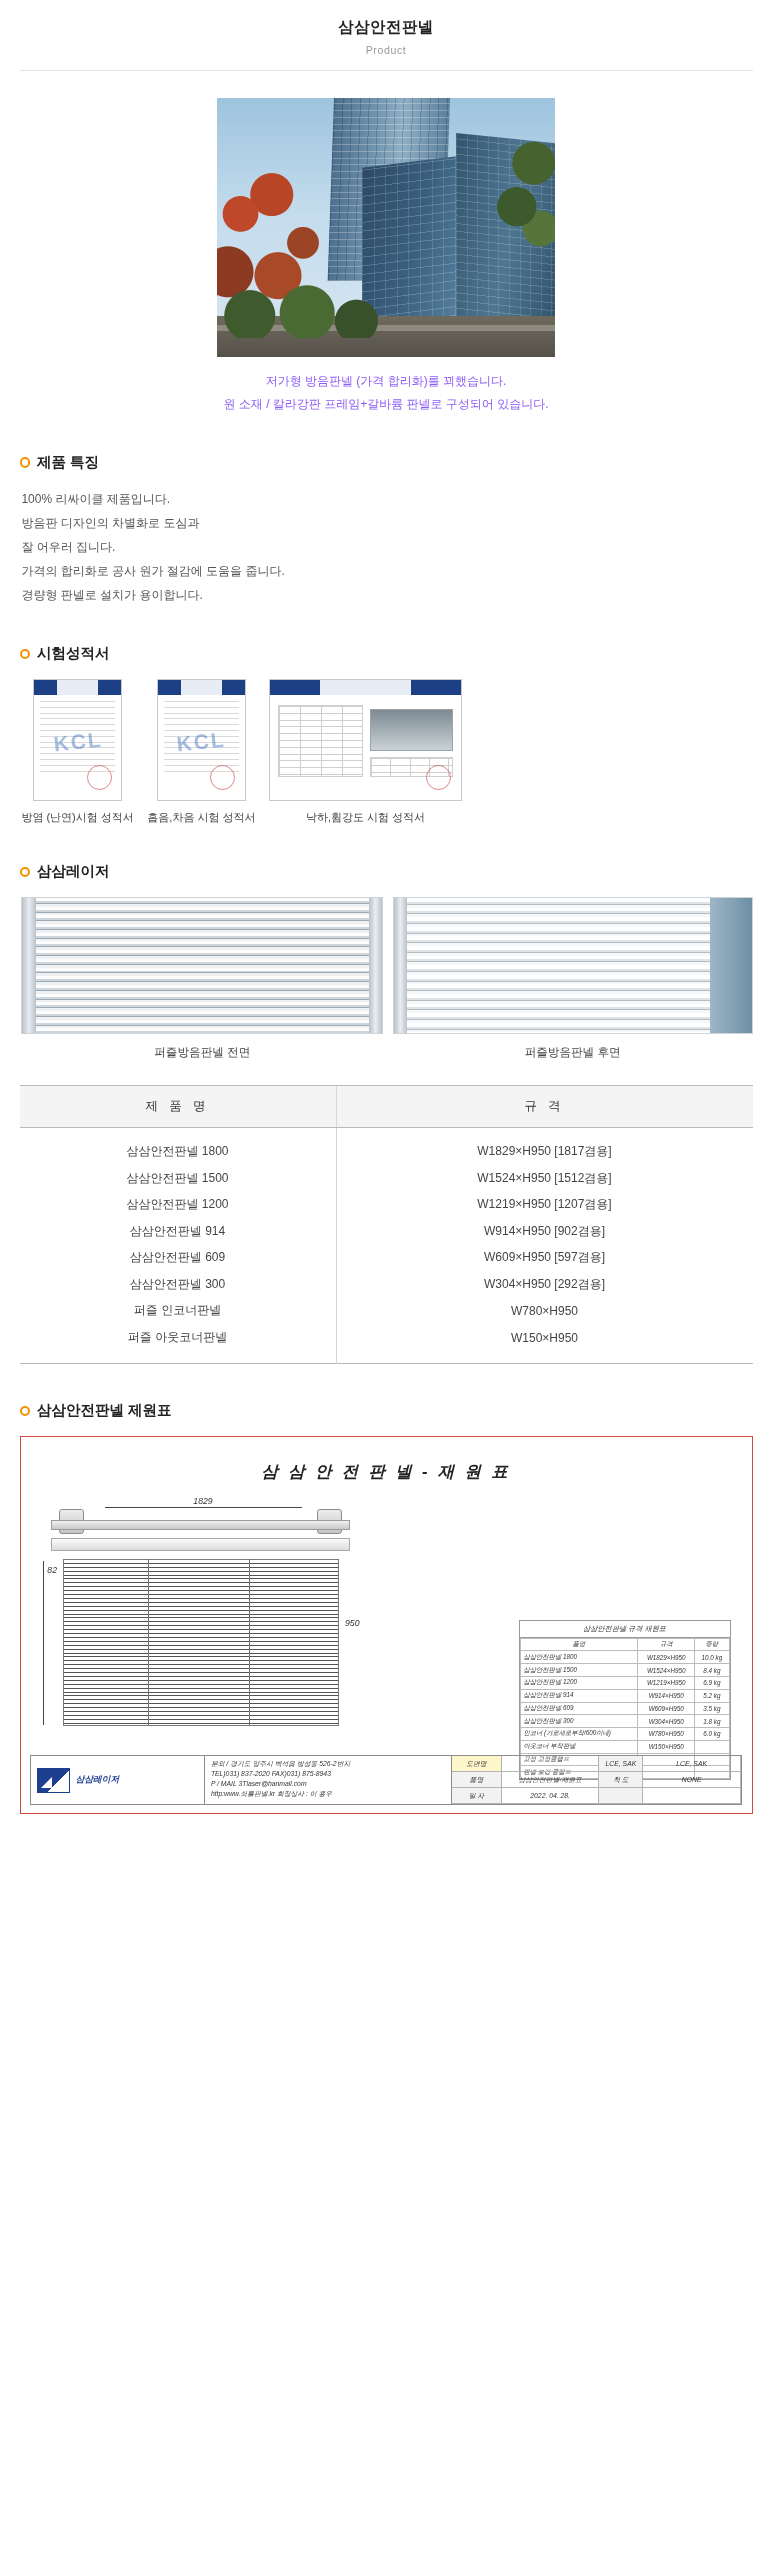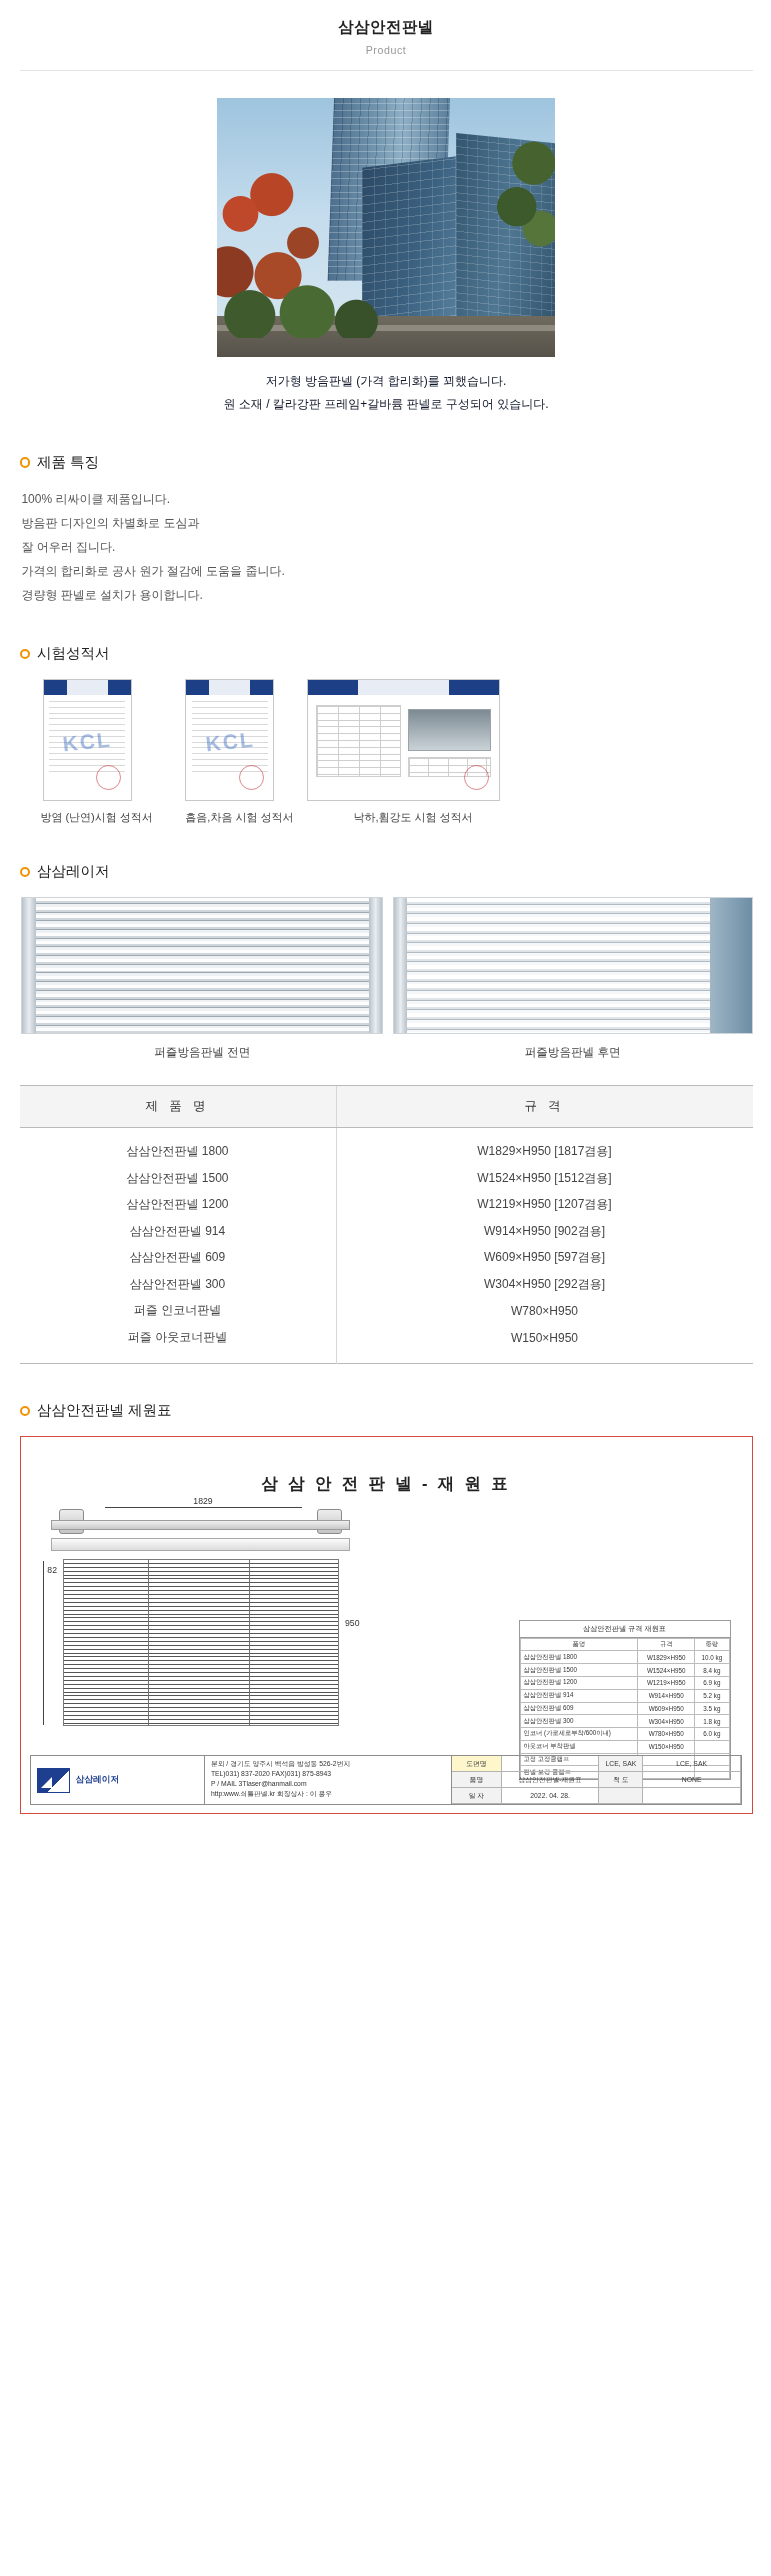--- a/index.html
+++ b/index.html
@@ -133,21 +133,21 @@
     position:absolute; left: 0; bottom: 19.3px; width: 164px; height: 56px;
     background: radial-gradient(circle at 20% 60%, #3f5a2c 0 25px, transparent 26px),
                 radial-gradient(circle at 55% 55%, #4a6a33 0 27px, transparent 28px),
                 radial-gradient(circle at 85% 70%, #38512a 0 21px, transparent 22px);
   }
 
   .hero-caption {
     width: 733px;
     margin: 13.5px auto 0 auto;
     text-align: center;
-    color: #0f172a;
+    color: #8b5cf6;
     font-size: 12px;
     line-height: 1.9;
   }
 
   
   .section {
     width: 733px;
     margin: 0 auto;
   }
   .sec-head {
@@ -159,21 +159,21 @@
   .sec-bullet {
     width: 10.6px; height: 10.6px;
     border-radius: 50%;
     border: 2.9px solid #f39200;
     background: #ffffff;
     flex: 0 0 auto;
     display: inline-block;
   }
   .sec-title {
     font-size: 14.5px;
-    font-weight: normal;
+    font-weight: bold;
     color: #222222;
   }
 
   
   .feature-list {
     font-size: 12px;
     color: #555555;
     line-height: 2.0;
     padding-left: 1.9px;
   }
@@ -233,21 +233,20 @@
     position:absolute; left: 100px; top: 77px; right: 7.7px; bottom: 23px;
     background-image: repeating-linear-gradient(180deg, #cfcfcf 0 1px, transparent 1px 6.8px),
                       repeating-linear-gradient(90deg, #cfcfcf 0 1px, transparent 1px 19.3px);
     border: 1px solid #cfcfcf;
   }
   .cert-caption {
     margin-top: 9.6px;
     font-size: 11px;
     color: #444444;
     text-align: center;
-    margin-left: 19px;
   }
 
   
   .panel-row {
     display: flex;
     gap: 9.6px;
     padding-left: 1.9px;
   }
   .panel {
     position: relative;
@@ -327,21 +326,22 @@
   .spec-table tbody { border-bottom: 1px solid #b9b9b9; }
 
   
   .sheet {
     width: 733px;
     height: 378px;
     border: 1.9px solid #d24a3d;
     margin-top: 13.5px;
     position: relative;
     background: #ffffff;
-    padding: 21px;
+    padding: 9px;
+    font-style: italic;
   }
   .sheet-title {
     text-align: center;
     font-size: 16.4px;
     font-weight: bold;
     color: #222222;
     letter-spacing: 2.9px;
     margin-top: 15.4px;
   }
   .dwg {

